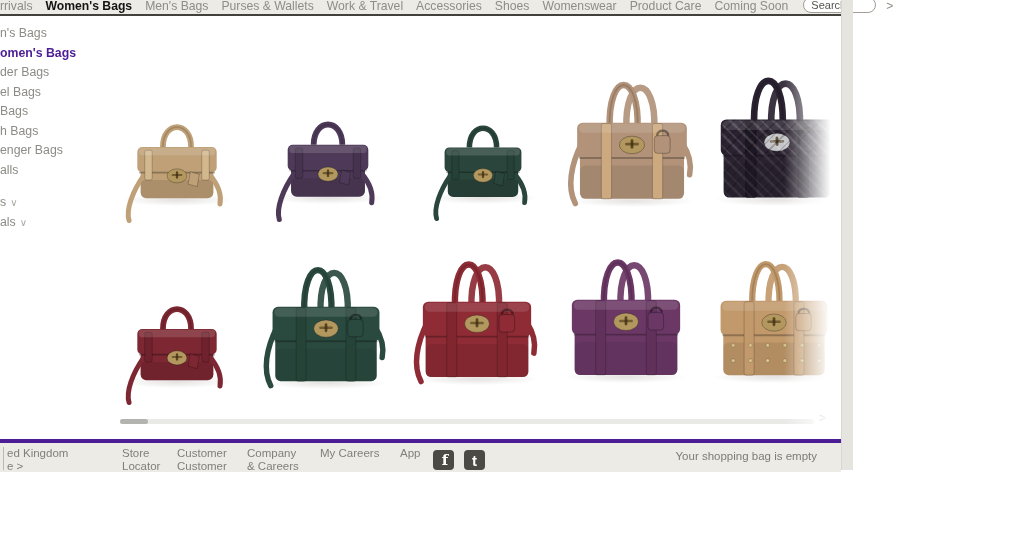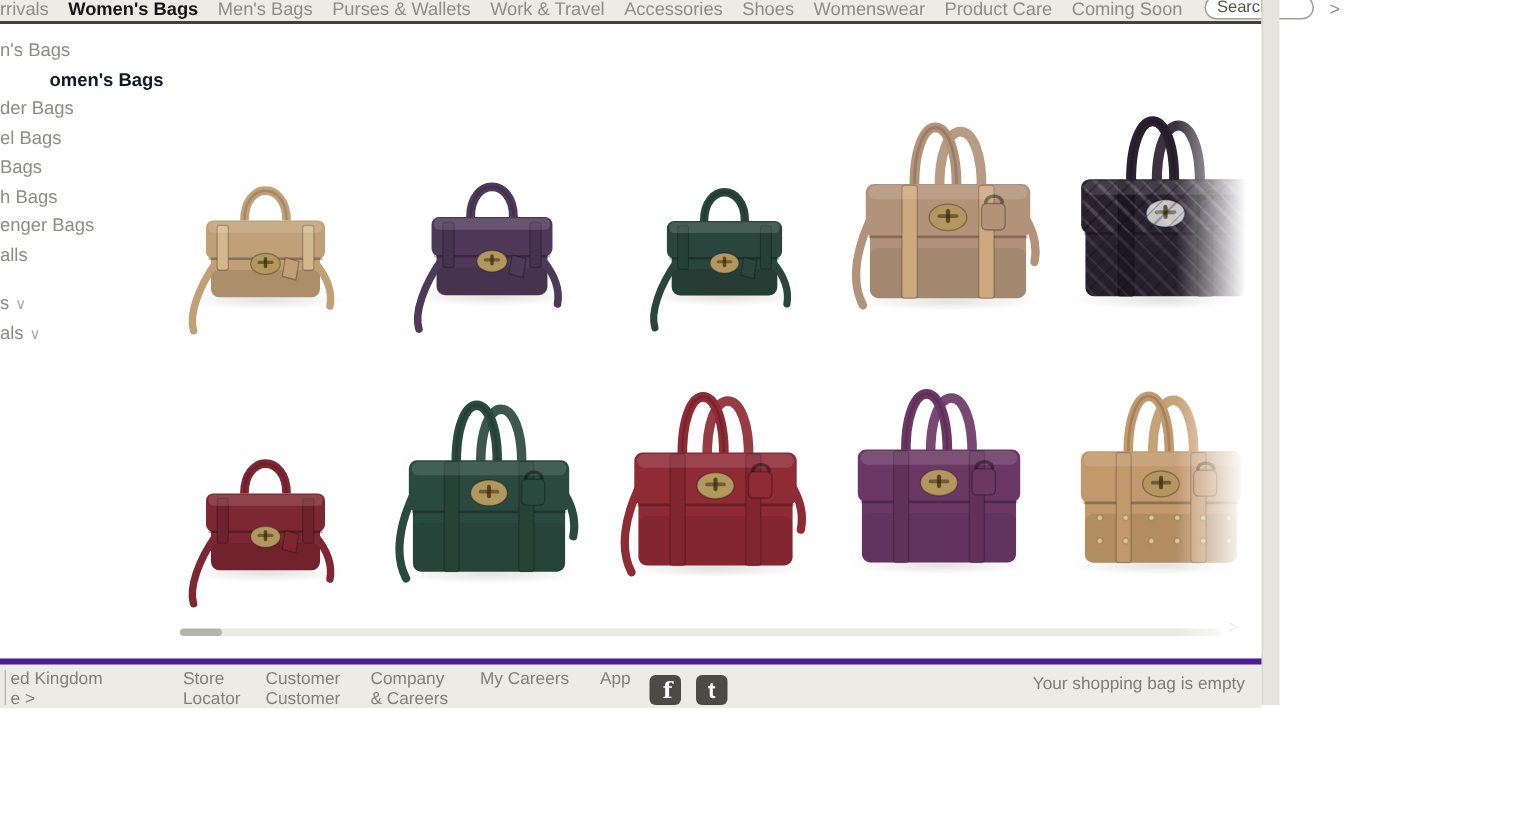--- a/index.html
+++ b/index.html
@@ -15,21 +15,21 @@
   .searchwrap{display:flex;align-items:center;gap:10px;margin-left:2px;}
   .searchbox{width:64px;height:14px;margin-top:-3px;border:1px solid #a09e97;border-radius:8px;
              background:#fff;font-family:"Liberation Sans",sans-serif;font-size:11px;color:#4c4b46;
              padding:0 0 0 7px;outline:none;}
   .searchbox::placeholder{color:#55544e;opacity:1;}
   .search-go{color:#8d8d86;font-size:12px;}
 
   
   .sidebar{position:absolute;left:0;top:24px;width:95px;font-size:12.3px;color:#8c8b85;}
   .side-item{height:19.5px;line-height:19.5px;white-space:nowrap;cursor:pointer;}
-  .side-item.sel{color:#0f172a;font-weight:bold;padding-left:33px;}
+  .side-item.sel{color:#4c1d95;font-weight:bold;}
   .side-item.gap{margin-top:13px;}
   .side-item .chev{color:#a9a8a1;font-size:10px;margin-left:4px;}
 
   
   .cell{position:absolute;cursor:pointer;}
   .cell svg{position:absolute;left:0;top:0;width:100%;height:100%;overflow:visible;display:block;}
   .cell .sh{position:absolute;left:10%;right:10%;height:12px;
             background:radial-gradient(ellipse at 50% 50%, rgba(95,84,74,.17), rgba(95,84,74,0) 72%);}
   .cell.satchel .sh{bottom:14%;}
   .cell.bays .sh{bottom:2%;}
@@ -61,21 +61,21 @@
           border-top:4px solid #4c1d95;font-size:11.5px;color:#807f79;}
   .country{position:absolute;left:7px;top:4px;line-height:13px;white-space:nowrap;cursor:pointer;}
   .country-rule{position:absolute;left:3px;top:4px;height:23px;border-left:1px solid #bab8b2;}
   .flink{position:absolute;top:4px;line-height:13px;white-space:nowrap;cursor:pointer;}
   .fl0{left:122px;} .fl1{left:177px;} .fl2{left:247px;} .fl3{left:320px;} .fl4{left:400px;}
   .fic{position:absolute;top:7px;width:21px;height:20px;border-radius:4px;background:#4c4a45;
        color:#fff;font-weight:bold;text-align:center;line-height:21px;font-size:15px;cursor:pointer;
        font-family:"DejaVu Serif",serif;overflow:hidden;}
   .fic.fb{left:433px;text-indent:3px;}
   .fic.tw{left:464px;font-family:"Liberation Sans",sans-serif;}
-  .bag-status{position:absolute;right:11px;top:7px;color:#7d7c76;}
+  .bag-status{position:absolute;right:24px;top:7px;color:#7d7c76;}
 </style>
 </head>
 <body>
 
 <div class="page">
 
   <svg width="0" height="0" style="position:absolute" aria-hidden="true">
     <defs>
       <pattern id="p-quilt" width="16" height="16" patternUnits="userSpaceOnUse" patternTransform="rotate(45)">
         <path d="M0 0H16M0 8H16" stroke="rgba(255,255,255,.09)" stroke-width="2.5"></path>

